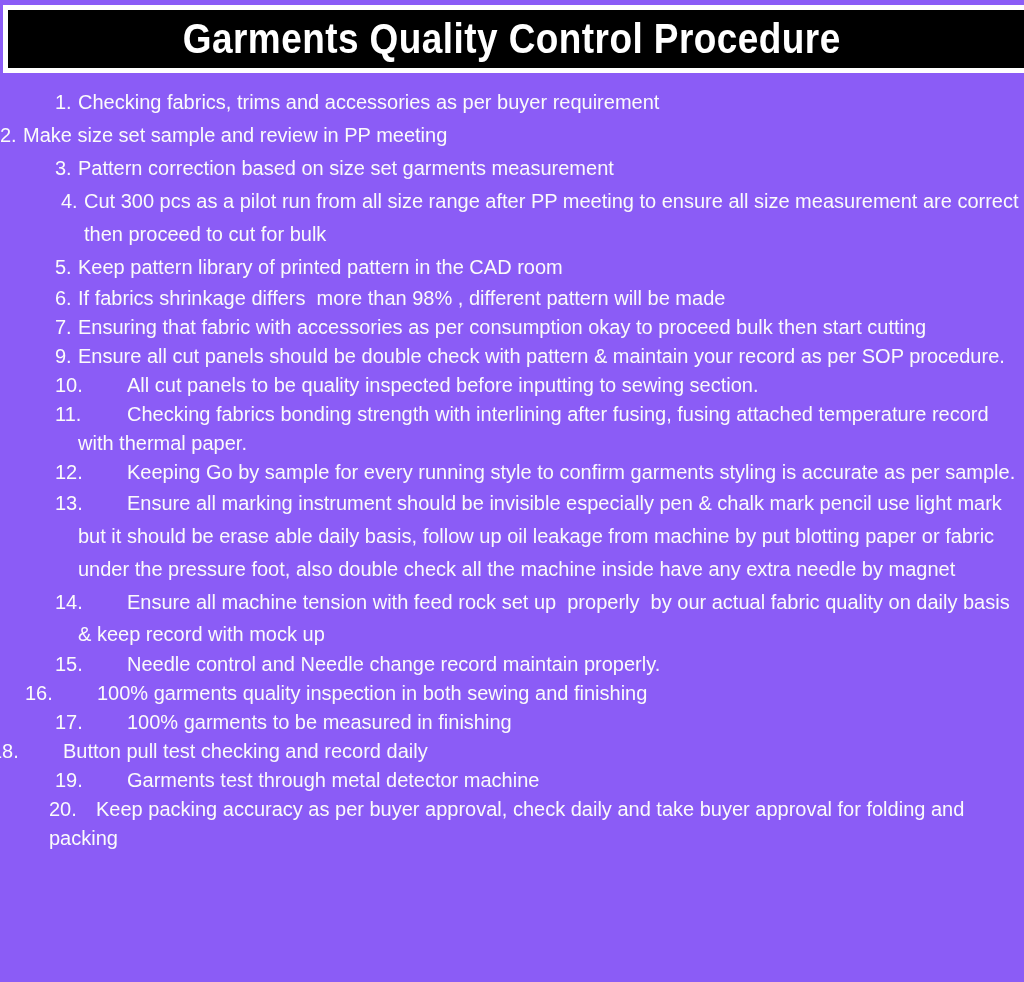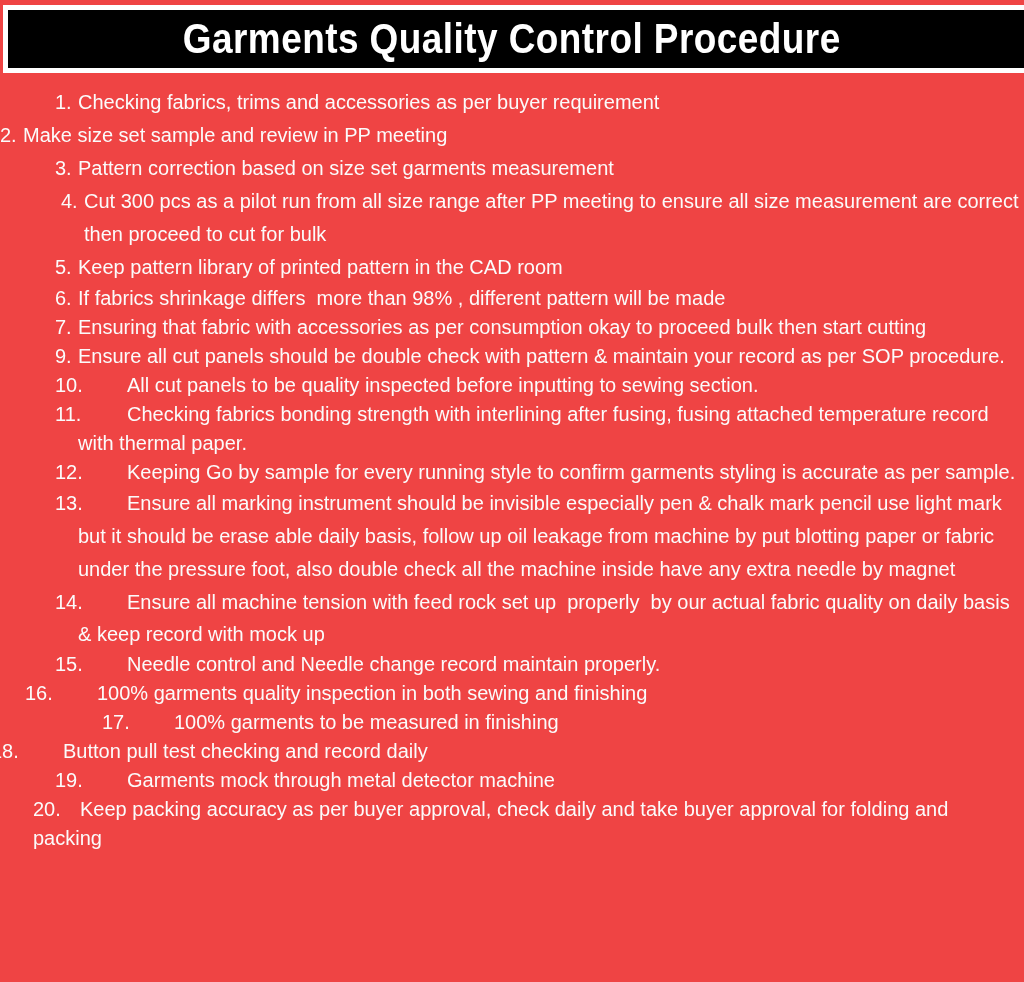--- a/index.html
+++ b/index.html
@@ -4,21 +4,21 @@
 <style>
   html, body {
     margin: 0;
     padding: 0;
     background: #000000;
   }
   .page {
     position: relative;
     width: 1024px;
     height: 982px;
-    background: #ef4444;
+    background: #8b5cf6;
     color: #fbfbfb;
     font-family: "Liberation Sans", sans-serif;
     overflow: hidden;
   }
   .title-box {
     position: absolute;
     left: 3px;
     top: 5px;
     width: 1008px;  
     height: 58px;   
@@ -49,21 +49,21 @@
     padding-left: 78px;
     text-indent: -23px;
   }
   .item .num {
     display: inline-block;
     text-indent: 0;
   }
   .item.g-a .num { width: 23px; }   
   .item.g-b .num { width: 72px; }   
   .item.g-c {
-    padding-left: 33px;             
+    padding-left: 49px;             
     text-indent: 0;
   }
   .item.g-c .num { width: 47px; }
   .item .txt {
     white-space: pre-wrap;
   }
 </style>
 </head>
 <body>
 
@@ -80,18 +80,18 @@
       <div class="item g-a" style="line-height: 29px;"><span class="num">6.</span><span class="txt">If fabrics shrinkage differs  more than 98% , different pattern will be made</span></div>
       <div class="item g-a" style="line-height: 29px;"><span class="num">7.</span><span class="txt">Ensuring that fabric with accessories as per consumption okay to proceed bulk then start cutting</span></div>
       <div class="item g-a" style="line-height: 29px;"><span class="num">9.</span><span class="txt">Ensure all cut panels should be double check with pattern &amp; maintain your record as per SOP procedure.</span></div>
       <div class="item g-b" style="line-height: 29px;"><span class="num">10.</span><span class="txt">All cut panels to be quality inspected before inputting to sewing section.</span></div>
       <div class="item g-b" style="line-height: 29px;"><span class="num">11.</span><span class="txt">Checking fabrics bonding strength with interlining after fusing, fusing attached temperature record with thermal paper.</span></div>
       <div class="item g-b" style="line-height: 29px;"><span class="num">12.</span><span class="txt">Keeping Go by sample for every running style to confirm garments styling is accurate as per sample.</span></div>
       <div class="item g-b" style="line-height: 33px;"><span class="num">13.</span><span class="txt">Ensure all marking instrument should be invisible especially pen &amp; chalk mark pencil use light mark but it should be erase able daily basis, follow up oil leakage from machine by put blotting paper or fabric under the pressure foot, also double check all the machine inside have any extra needle by magnet</span></div>
       <div class="item g-b" style="line-height: 32px;"><span class="num">14.</span><span class="txt">Ensure all machine tension with feed rock set up  properly  by our actual fabric quality on daily basis &amp; keep record with mock up</span></div>
       <div class="item g-b" style="line-height: 29px;"><span class="num">15.</span><span class="txt">Needle control and Needle change record maintain properly.</span></div>
       <div class="item g-b" style="line-height: 29px; padding-left: 48px;"><span class="num">16.</span><span class="txt">100% garments quality inspection in both sewing and finishing</span></div>
-      <div class="item g-b" style="line-height: 29px; margin-left: 47px;"><span class="num">17.</span><span class="txt">100% garments to be measured in finishing</span></div>
+      <div class="item g-b" style="line-height: 29px;"><span class="num">17.</span><span class="txt">100% garments to be measured in finishing</span></div>
       <div class="item g-b" style="line-height: 29px; padding-left: 14px;"><span class="num">18.</span><span class="txt">Button pull test checking and record daily</span></div>
-      <div class="item g-b" style="line-height: 29px;"><span class="num">19.</span><span class="txt">Garments mock through metal detector machine</span></div>
+      <div class="item g-b" style="line-height: 29px;"><span class="num">19.</span><span class="txt">Garments test through metal detector machine</span></div>
       <div class="item g-c" style="line-height: 29px;"><span class="num">20.</span><span class="txt">Keep packing accuracy as per buyer approval, check daily and take buyer approval for folding and packing</span></div>
     </div>
 </div>
 
 </body></html>

